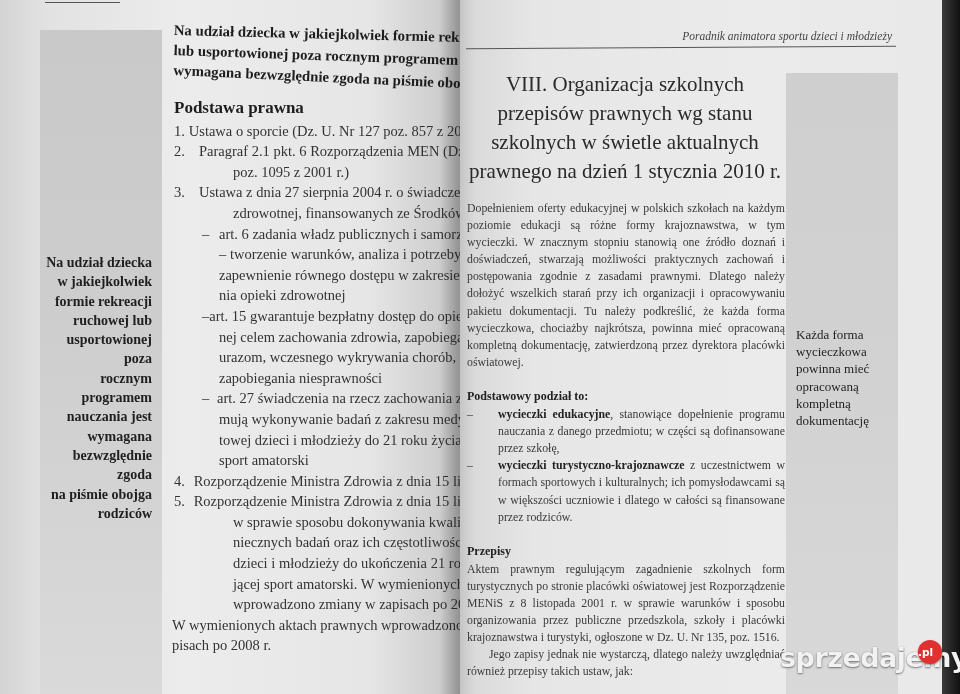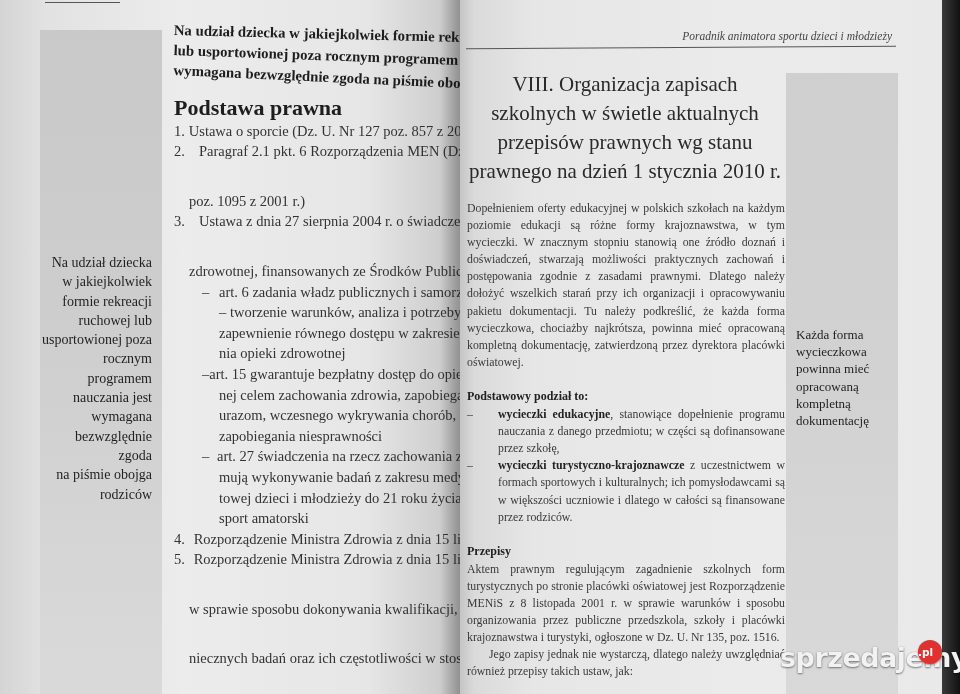--- a/index.html
+++ b/index.html
@@ -14,40 +14,40 @@
     }
     .page-left .top-rule {
       position: absolute; left: 45px; top: 2px; width: 75px; height: 1px; background: #555;
     }
     .page-left .sidebar-box {
       position: absolute; left: 40px; top: 30px; width: 122px; height: 680px;
       background: linear-gradient(180deg, #c9c9c9 0%, #cdcdcd 40%, #d6d6d6 80%, #dadada 100%);
     }
     .page-left .sidebar-text {
       position: absolute; left: 40px; top: 253px; width: 112px;
-      text-align: right; font-weight: normal; font-size: 14px; line-height: 19.3px; color: #1f1f1f;
+      text-align: right; font-weight: bold; font-size: 14px; line-height: 19.3px; color: #1f1f1f;
     }
     .left-content {
       position: absolute; left: 162px; top: 20px; width: 330px;
       font-size: 14.5px; line-height: 20.6px; color: #333;
       transform-origin: 0 0;
     }
     .lead {
       font-weight: bold; font-size: 14.8px; line-height: 20px; color: #1d1d1d;
       margin-left: 12px; white-space: nowrap;
     }
     .lead div:nth-child(1) { transform: rotate(1.4deg); transform-origin: 0 0; }
     .lead div:nth-child(2) { transform: rotate(2deg); transform-origin: 0 0; }
     .lead div:nth-child(3) { transform: rotate(2.6deg); transform-origin: 0 0; }
     .section-heading-left {
-      font-weight: bold; font-size: 22px; margin: 18px 0 2px 12px; color: #1d1d1d;
+      font-weight: bold; font-size: 17px; margin: 18px 0 2px 12px; color: #1d1d1d;
     }
     .list-num { display: flex; white-space: nowrap; }
     .list-num .n { width: 37px; padding-left: 12px; }
-    .sub { padding-left: 27px; white-space: nowrap; margin-top: 29px; }
+    .sub { padding-left: 71px; white-space: nowrap; }
     .dash { padding-left: 40px; white-space: nowrap; display: flex; }
     .dash .d { width: 17px; }
     .dash-cont { padding-left: 57px; white-space: nowrap; }
     .tail { padding-left: 10px; white-space: nowrap; }
 
     
     .gutter-shadow {
       position: absolute; left: 440px; top: 0; width: 22px; height: 694px;
       background: linear-gradient(90deg, rgba(0,0,0,0) 0%, rgba(0,0,0,0.18) 70%, rgba(0,0,0,0.25) 100%);
     }
@@ -202,23 +202,23 @@
   <div class="sidebar-text-right">
     <div>Każda forma</div>
     <div>wycieczkowa</div>
     <div>powinna mieć</div>
     <div>opracowaną</div>
     <div>kompletną</div>
     <div>dokumentację</div>
   </div>
 
   <div class="chapter-title">
-    <div>VIII. Organizacja zapisach</div>
+    <div>VIII. Organizacja szkolnych</div>
+    <div>przepisów prawnych wg stanu</div>
     <div>szkolnych w świetle aktualnych</div>
-    <div>przepisów prawnych wg stanu</div>
     <div>prawnego na dzień 1 stycznia 2010 r.</div>
   </div>
 
   <div class="right-content">
     <p>Dopełnieniem oferty edukacyjnej w polskich szkołach na każdym poziomie edukacji są różne formy krajoznawstwa, w tym wycieczki. W znacznym stopniu stanowią one źródło doznań i doświadczeń, stwarzają możliwości praktycznych zachowań i postępowania zgodnie z zasadami prawnymi. Dlatego należy dołożyć wszelkich starań przy ich organizacji i opracowywaniu pakietu dokumentacji. Tu należy podkreślić, że każda forma wycieczkowa, chociażby najkrótsza, powinna mieć opracowaną kompletną dokumentację, zatwierdzoną przez dyrektora placówki oświatowej.</p>
 
     <div class="sub-heading">Podstawowy podział to:</div>
     <div class="bullet">
       <span class="d">–</span>
       <span class="txt"><b>wycieczki edukacyjne</b><span>, stanowiące dopełnienie programu nauczania z danego przedmiotu; w części są dofinansowane przez szkołę,</span></span>

